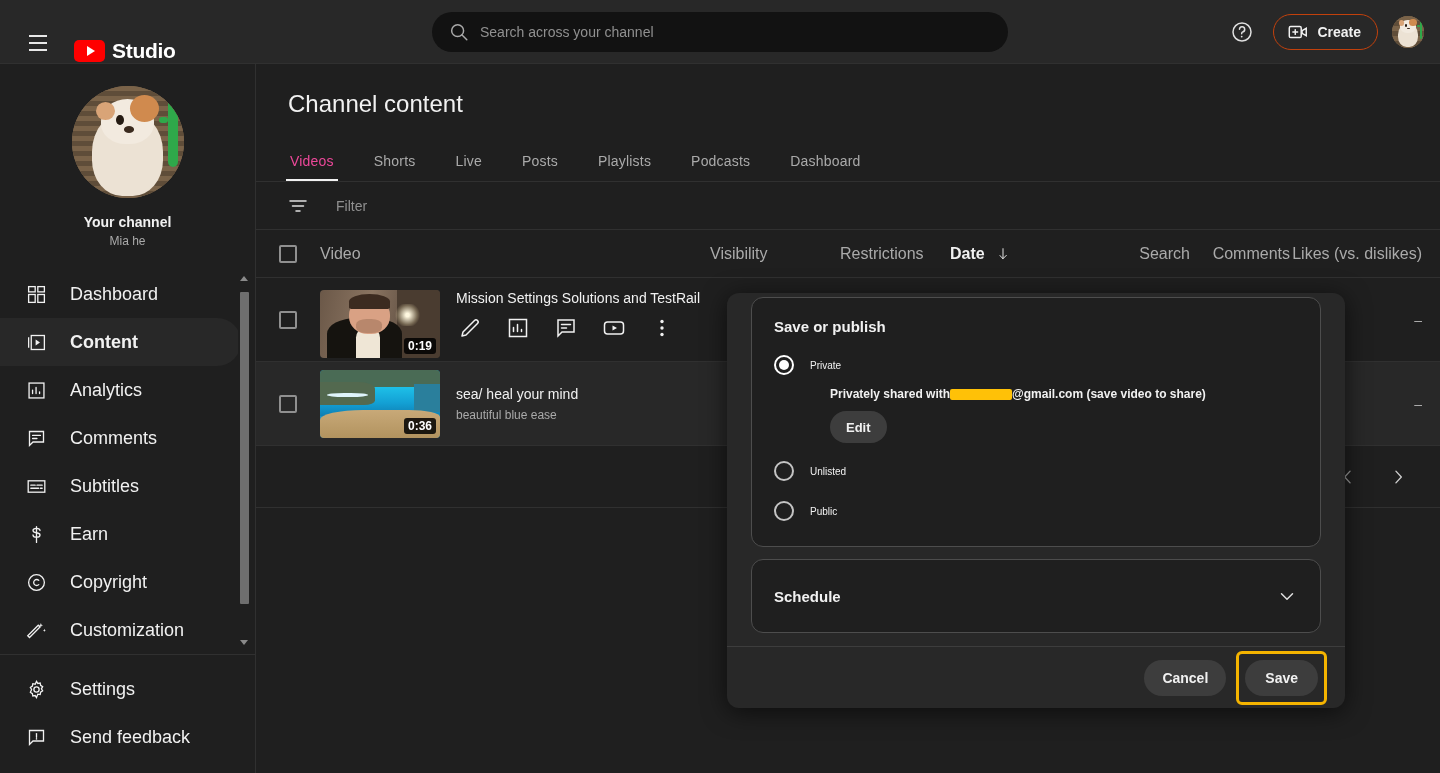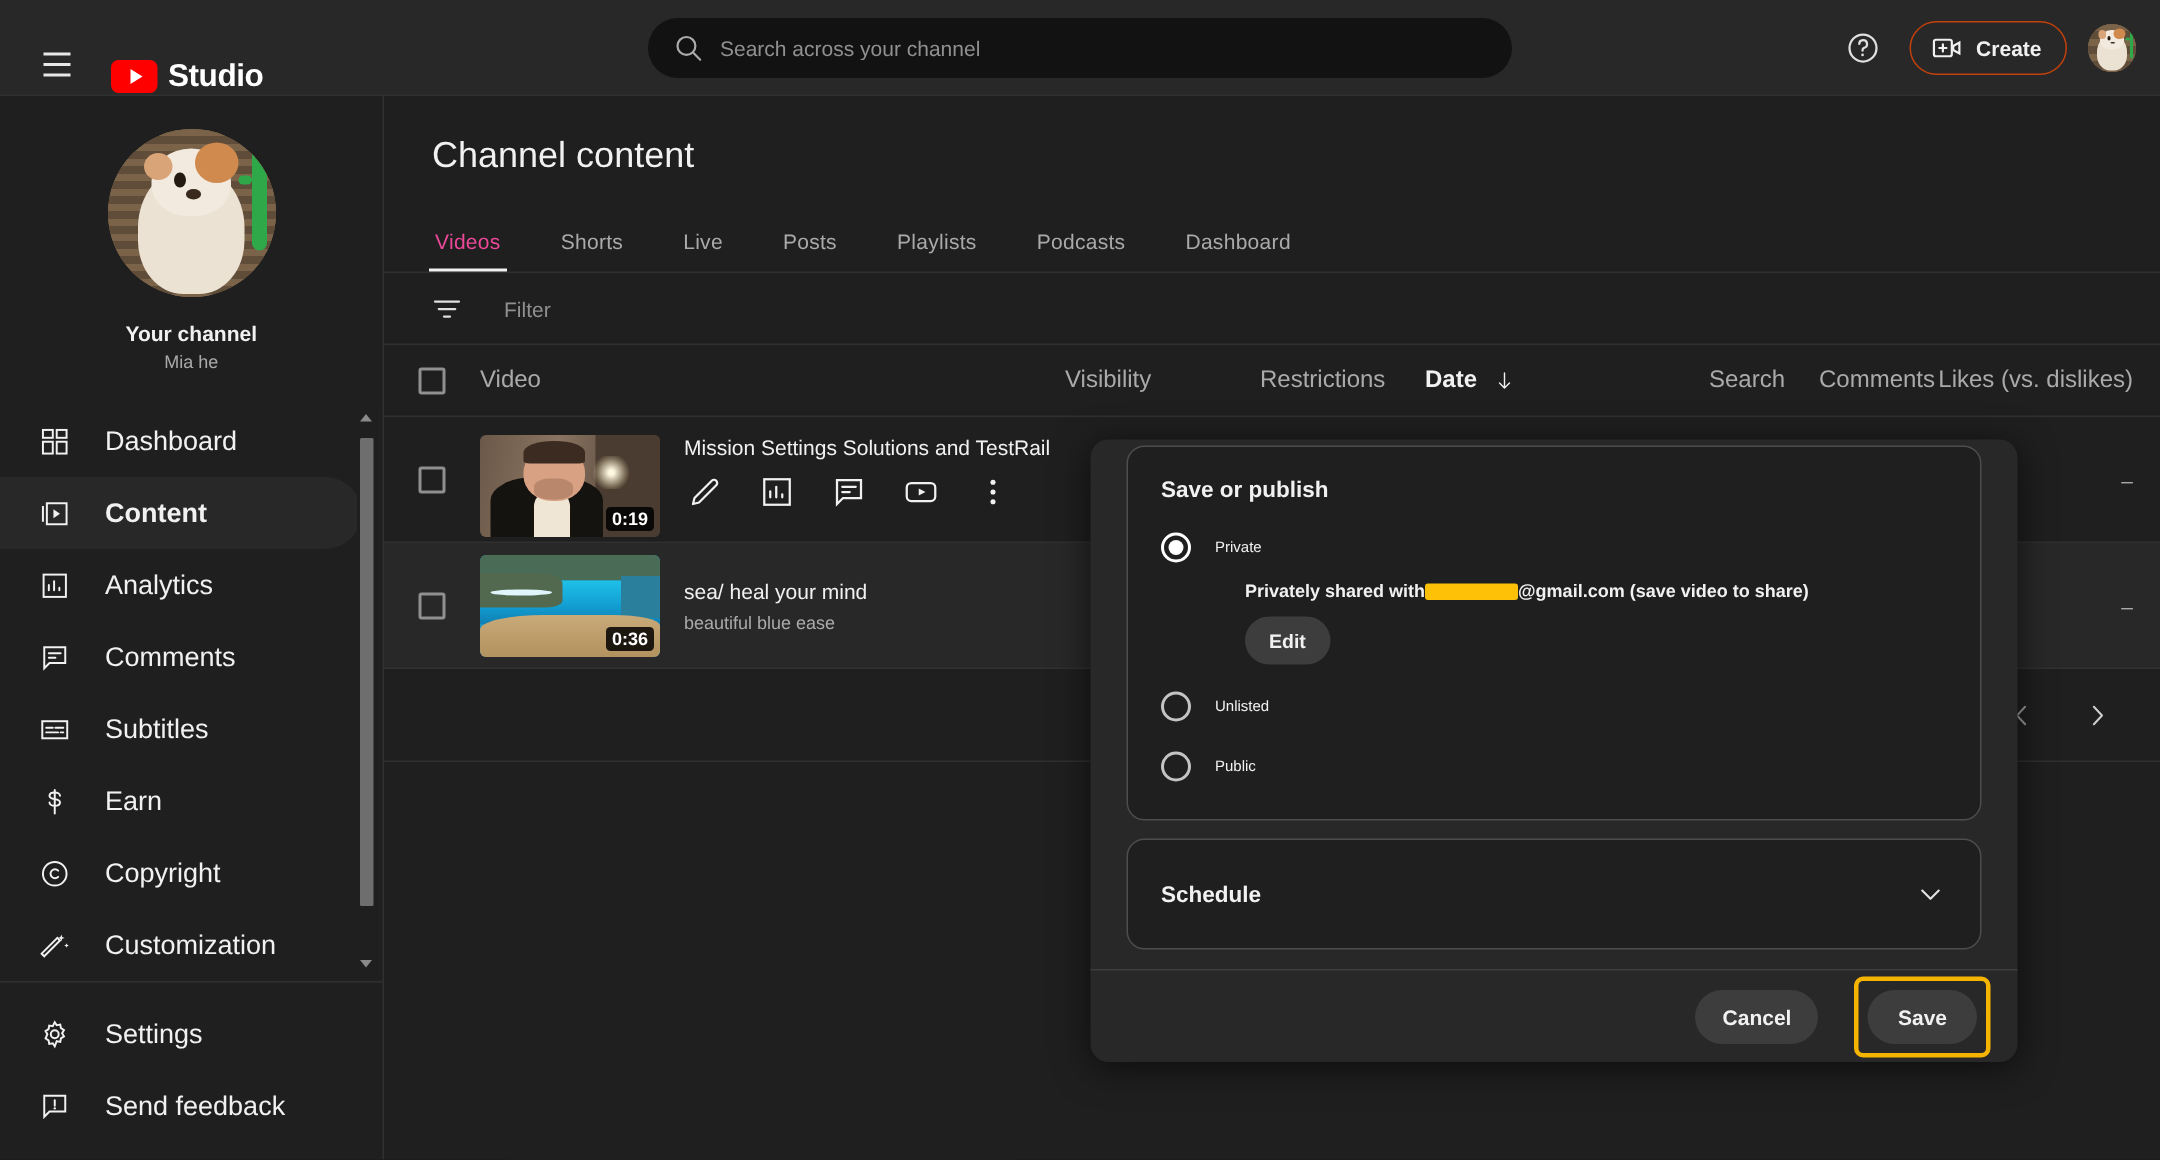--- a/index.html
+++ b/index.html
@@ -228,21 +228,21 @@
   .card.schedule {
     position: absolute; left: 24px; top: 266px; width: 570px; height: 74px;
     display: flex; align-items: center; justify-content: space-between;
     padding: 0 22px; cursor: pointer;
   }
   .schedule-label { font-size: 15px; font-weight: 600; color: #f1f1f1; }
 
   .modal-footer {
     position: absolute; left: 0; bottom: 0; width: 618px; height: 62px;
     border-top: 1px solid #3d3d3d; display: flex; align-items: center;
-    justify-content: flex-end; gap: 24px; padding-right: 18px;
+    justify-content: flex-end; gap: 10px; padding-right: 18px;
   }
   .btn-cancel {
     height: 36px; padding: 0 18px; border-radius: 18px; border: none;
     background: #3d3d3d; color: #f1f1f1; font-size: 14px; font-weight: 600;
     cursor: pointer; font-family: "Liberation Sans", sans-serif;
   }
   .save-wrap { position: relative; padding: 6px; border: 3px solid #f5b400; border-radius: 6px; }
   .btn-save {
     height: 36px; padding: 0 20px; border-radius: 18px; border: none;
     background: #3d3d3d; color: #f1f1f1; font-size: 14px; font-weight: 600;

